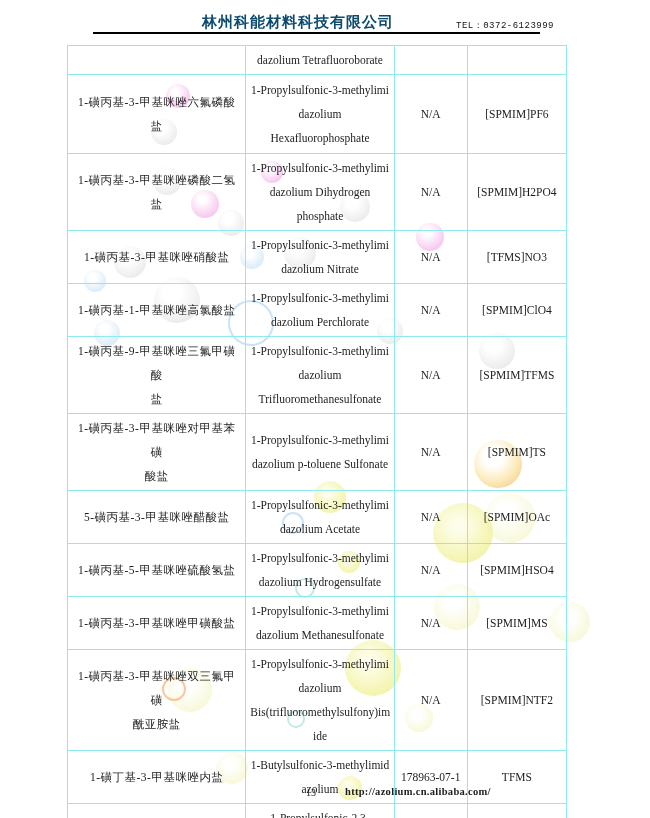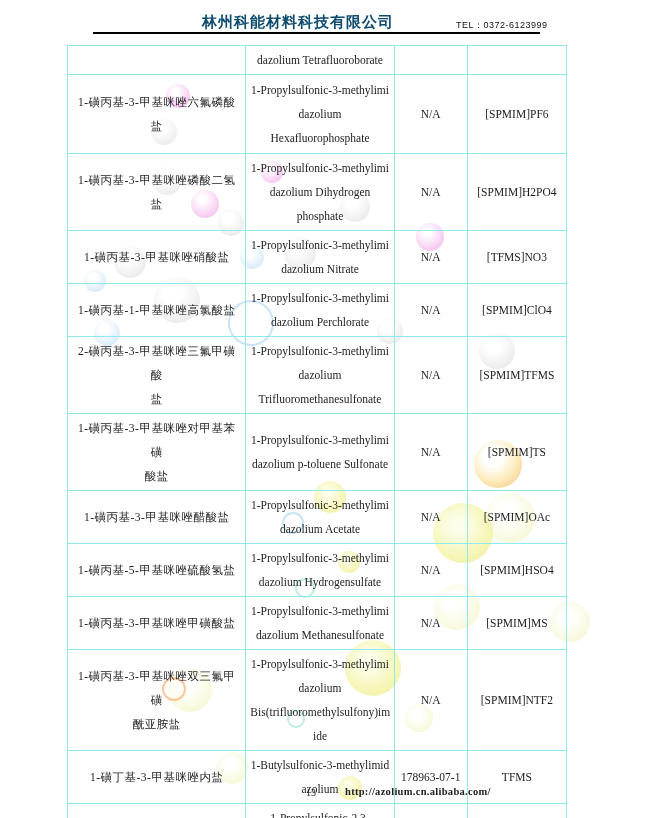--- a/index.html
+++ b/index.html
@@ -11,21 +11,21 @@
   .page { position:absolute; inset:0; overflow:hidden; }
 
   
   .company {
     position:absolute; top:13px; left:0; width:596px; text-align:center;
     font-family:"Liberation Sans","DejaVu Sans",sans-serif;
     font-weight:bold; font-size:15px; letter-spacing:1px; color:#0c4a6e; z-index:3;
   }
   .tel {
     position:absolute; top:19px; left:456px;
-    font-family:Liberation Sans, sans-serif;
+    font-family:Liberation Mono, monospace;
     font-size:9px; letter-spacing:.5px; color:#111; z-index:3;
   }
   .header-rule {
     position:absolute; top:32px; left:93px; width:447px; height:2px;
     background:#000; z-index:3;
   }
 
   
   .bubble-layer { position:absolute; inset:0; z-index:1; pointer-events:none; }
   .bubble { position:absolute; border-radius:50%; }
@@ -145,38 +145,38 @@
         <td>[TFMS]NO3</td>
       </tr>
       <tr style="height:51px">
         <td class="cn">1-磺丙基-1-甲基咪唑高氯酸盐</td>
         <td>1-Propylsulfonic-3-methylimi
 dazolium Perchlorate</td>
         <td>N/A</td>
         <td>[SPMIM]ClO4</td>
       </tr>
       <tr style="height:74px">
-        <td class="cn">2-磺丙基-3-甲基咪唑三氟甲磺酸
+        <td class="cn">1-磺丙基-9-甲基咪唑三氟甲磺酸
 盐</td>
         <td>1-Propylsulfonic-3-methylimi
 dazolium
 Trifluoromethanesulfonate</td>
         <td>N/A</td>
         <td>[SPMIM]TFMS</td>
       </tr>
       <tr style="height:50px">
         <td class="cn">1-磺丙基-3-甲基咪唑对甲基苯磺
 酸盐</td>
         <td>1-Propylsulfonic-3-methylimi
 dazolium p-toluene Sulfonate</td>
         <td>N/A</td>
         <td>[SPMIM]TS</td>
       </tr>
       <tr style="height:51px">
-        <td class="cn">1-磺丙基-3-甲基咪唑醋酸盐</td>
+        <td class="cn">5-磺丙基-3-甲基咪唑醋酸盐</td>
         <td>1-Propylsulfonic-3-methylimi
 dazolium Acetate</td>
         <td>N/A</td>
         <td>[SPMIM]OAc</td>
       </tr>
       <tr style="height:50px">
         <td class="cn">1-磺丙基-5-甲基咪唑硫酸氢盐</td>
         <td>1-Propylsulfonic-3-methylimi
 dazolium Hydrogensulfate</td>
         <td>N/A</td>

